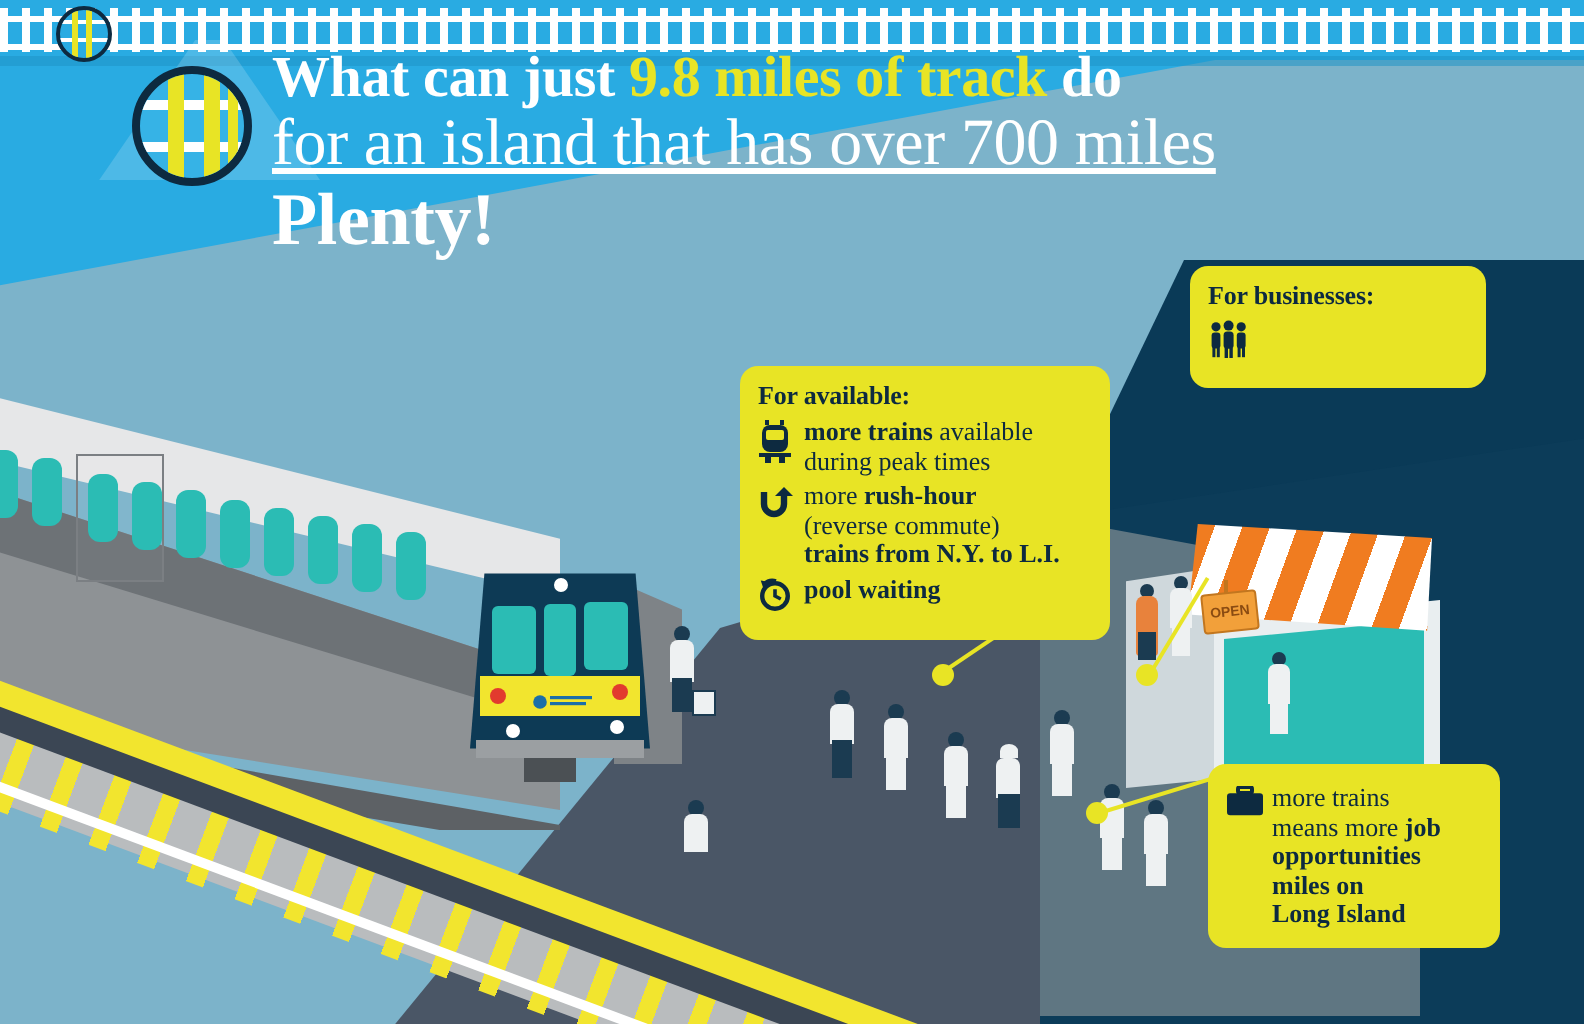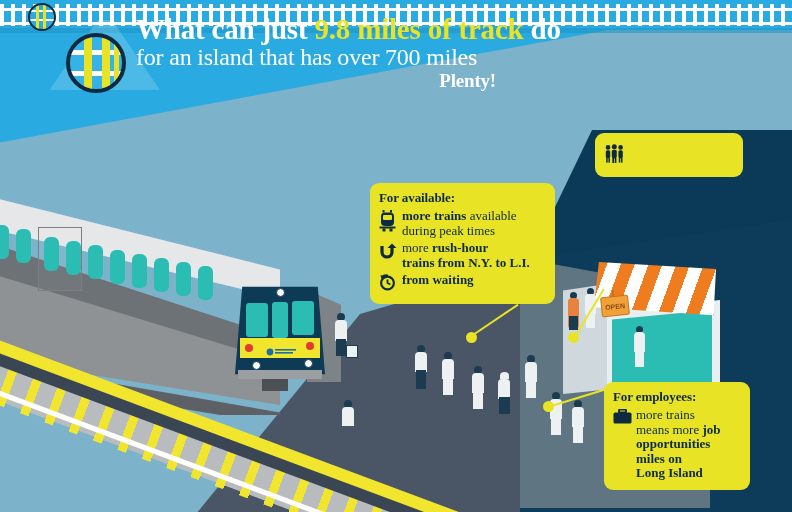--- a/index.html
+++ b/index.html
@@ -43,28 +43,28 @@
     position:absolute;left:66px;top:33px;width:60px;height:60px;border-radius:50%;
     border:4px solid #0d2a40;background:#36b3e6;overflow:hidden;box-sizing:border-box;
   }
   .lens .lt{position:absolute;left:-4px;width:120%;height:5px;background:#ffffff;}
   .lens .lt.a{top:13px;}.lens .lt.b{top:34px;}
   .lens .lv{position:absolute;top:-4px;height:130%;width:8px;background:#e8e425;}
   .lens .lv.a{left:14px;}.lens .lv.b{left:32px;}
   .lens .lv.c{left:44px;width:5px;background:#e8e425;}
   
   .headline{
-    position:absolute;left:136px;top:14px;width:530px;
+    position:absolute;left:136px;top:24px;width:530px;
     color:#ffffff;line-height:1.06;letter-spacing:-.2px;
   }
   .hl1{font-size:29px;font-weight:bold;}
   .hl1 .hilite{color:#e8e425;}
-  .hl2{font-size:24px;font-weight:normal;}
+  .hl2{font-size:33px;font-weight:normal;text-decoration:underline;}
   .hl3{font-size:28px;font-weight:normal;}
-  .hl4{font-size:19px;font-weight:bold;text-align:right;padding-right:170px;margin-top:1px;}
+  .hl4{font-size:37px;font-weight:bold;text-align:left;padding-right:170px;margin-top:1px;}
   
   .train-wrap{position:absolute;left:-20px;top:165px;width:360px;height:260px;}
   .car-roof{
     position:absolute;left:-30px;top:0px;width:330px;height:180px;background:#e6e7e8;
     clip-path:polygon(0% 12%, 100% 58%, 100% 74%, 0% 30%);
   }
   .car-body{
     position:absolute;left:-30px;top:0px;width:330px;height:240px;background:#8e9295;
     clip-path:polygon(0% 27%, 100% 72%, 100% 100%, 0% 78%);
   }
@@ -372,39 +372,41 @@
     </div>
     <div class="crow">
       <div class="cicon">
         <svg width="19" height="19" viewBox="0 0 19 19">
           <path d="M3 4 L3 10 A5 5 0 0 0 13 10 L13 4" fill="none" stroke="#0d2a40" stroke-width="3.2"></path>
           <polygon points="13,1.5 17.5,6 8.5,6" fill="#0d2a40"></polygon>
         </svg>
       </div>
       <div class="ctext">
         <div class="line"><span>more </span><b>rush-hour</b></div>
+        <div class="line">(reverse commute)</div>
         <div class="line"><b>trains from N.Y. to L.I.</b></div>
       </div>
     </div>
     <div class="crow">
       <div class="cicon">
         <svg width="17" height="17" viewBox="0 0 17 17">
           <circle cx="8.5" cy="9" r="6.4" fill="none" stroke="#0d2a40" stroke-width="2.2"></circle>
           <path d="M8.5 5.6 L8.5 9 L11.4 10.5" fill="none" stroke="#0d2a40" stroke-width="1.8"></path>
           <path d="M3 3.2 A6 6 0 0 1 9 1.6" fill="none" stroke="#0d2a40" stroke-width="2"></path>
           <polygon points="1.4,1.2 5.6,2 2.6,5" fill="#0d2a40"></polygon>
         </svg>
       </div>
       <div class="ctext">
-        <div class="line"><b>from waiting</b></div>
+        <div class="line"><b>pool waiting</b></div>
       </div>
     </div>
   </div>
 
   <div class="callout" style="left:595px;top:133px;width:148px;">
+    <div class="chead">For businesses:</div>
     <div class="crow">
       <div class="cicon" style="width:24px;min-width:24px;">
         <svg width="24" height="20" viewBox="0 0 24 20">
           <circle cx="4" cy="3.4" r="2.3" fill="#0d2a40"></circle>
           <rect x="1.8" y="6.2" width="4.4" height="8" rx="1.6" fill="#0d2a40"></rect>
           <rect x="2.2" y="13.6" width="1.5" height="5" fill="#0d2a40"></rect>
           <rect x="4.4" y="13.6" width="1.5" height="5" fill="#0d2a40"></rect>
           <circle cx="10.3" cy="2.8" r="2.5" fill="#0d2a40"></circle>
           <rect x="7.8" y="5.8" width="5" height="8.6" rx="1.8" fill="#0d2a40"></rect>
           <rect x="8.3" y="14" width="1.7" height="5" fill="#0d2a40"></rect>
@@ -412,21 +414,20 @@
           <circle cx="16.6" cy="3.4" r="2.3" fill="#0d2a40"></circle>
           <rect x="14.4" y="6.2" width="4.4" height="8" rx="1.6" fill="#0d2a40"></rect>
           <rect x="14.8" y="13.6" width="1.5" height="5" fill="#0d2a40"></rect>
           <rect x="17" y="13.6" width="1.5" height="5" fill="#0d2a40"></rect>
         </svg>
       </div>
     </div>
   </div>
 
   <div class="callout" style="left:604px;top:382px;width:146px;">
-    <div class="chead">For employees:</div>
     <div class="crow">
       <div class="cicon">
         <svg width="19" height="16" viewBox="0 0 19 16">
           <rect x="6" y="0.5" width="7" height="3" rx="1" fill="none" stroke="#0d2a40" stroke-width="2"></rect>
           <rect x="0.5" y="3.6" width="18" height="11" rx="1.6" fill="#0d2a40"></rect>
         </svg>
       </div>
       <div class="ctext">
         <div class="line">more trains</div>
         <div class="line"><span>means more </span><b>job</b></div>

